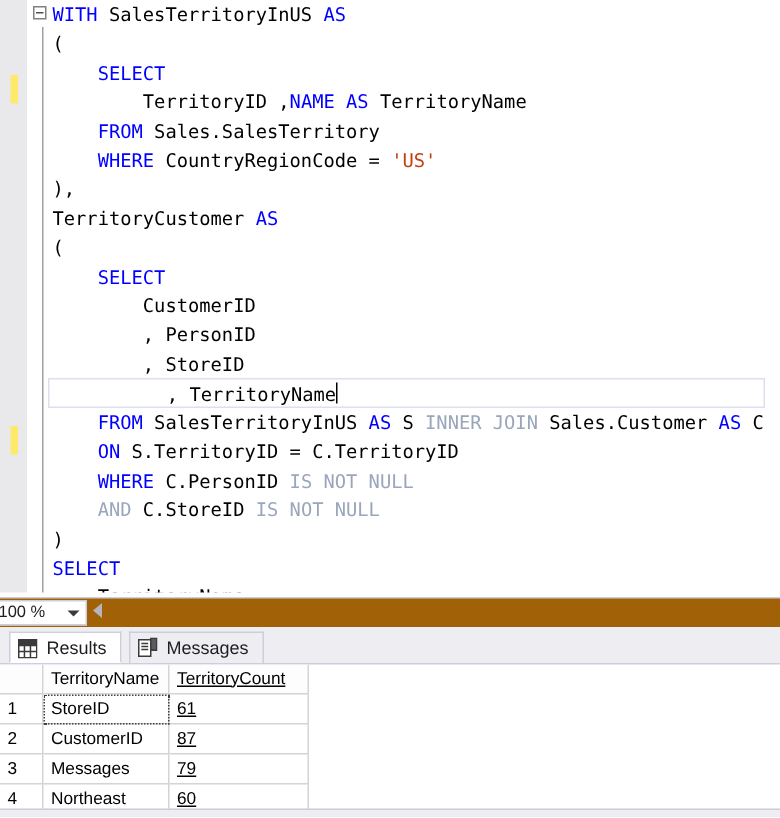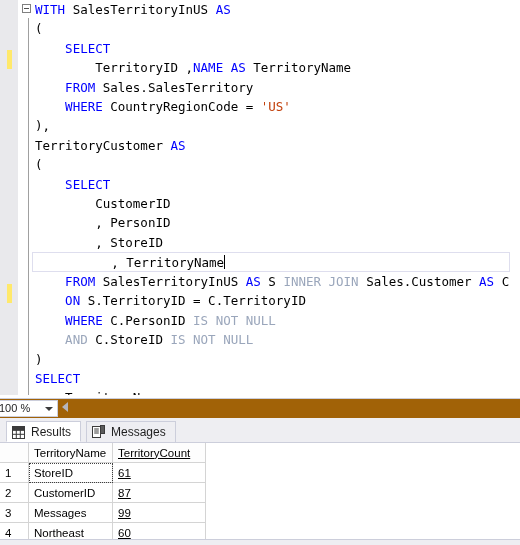--- a/index.html
+++ b/index.html
@@ -324,21 +324,21 @@
           <td class="col-count">61</td>
         </tr>
         <tr>
           <td class="col-rownum">2</td>
           <td class="col-name">CustomerID</td>
           <td class="col-count">87</td>
         </tr>
         <tr>
           <td class="col-rownum">3</td>
           <td class="col-name">Messages</td>
-          <td class="col-count">99</td>
+          <td class="col-count">79</td>
         </tr>
         <tr>
           <td class="col-rownum">4</td>
           <td class="col-name">Northeast</td>
           <td class="col-count">60</td>
         </tr>
       </tbody>
   </table>
   <div id="grid-bottom-strip"></div>
 </div>

